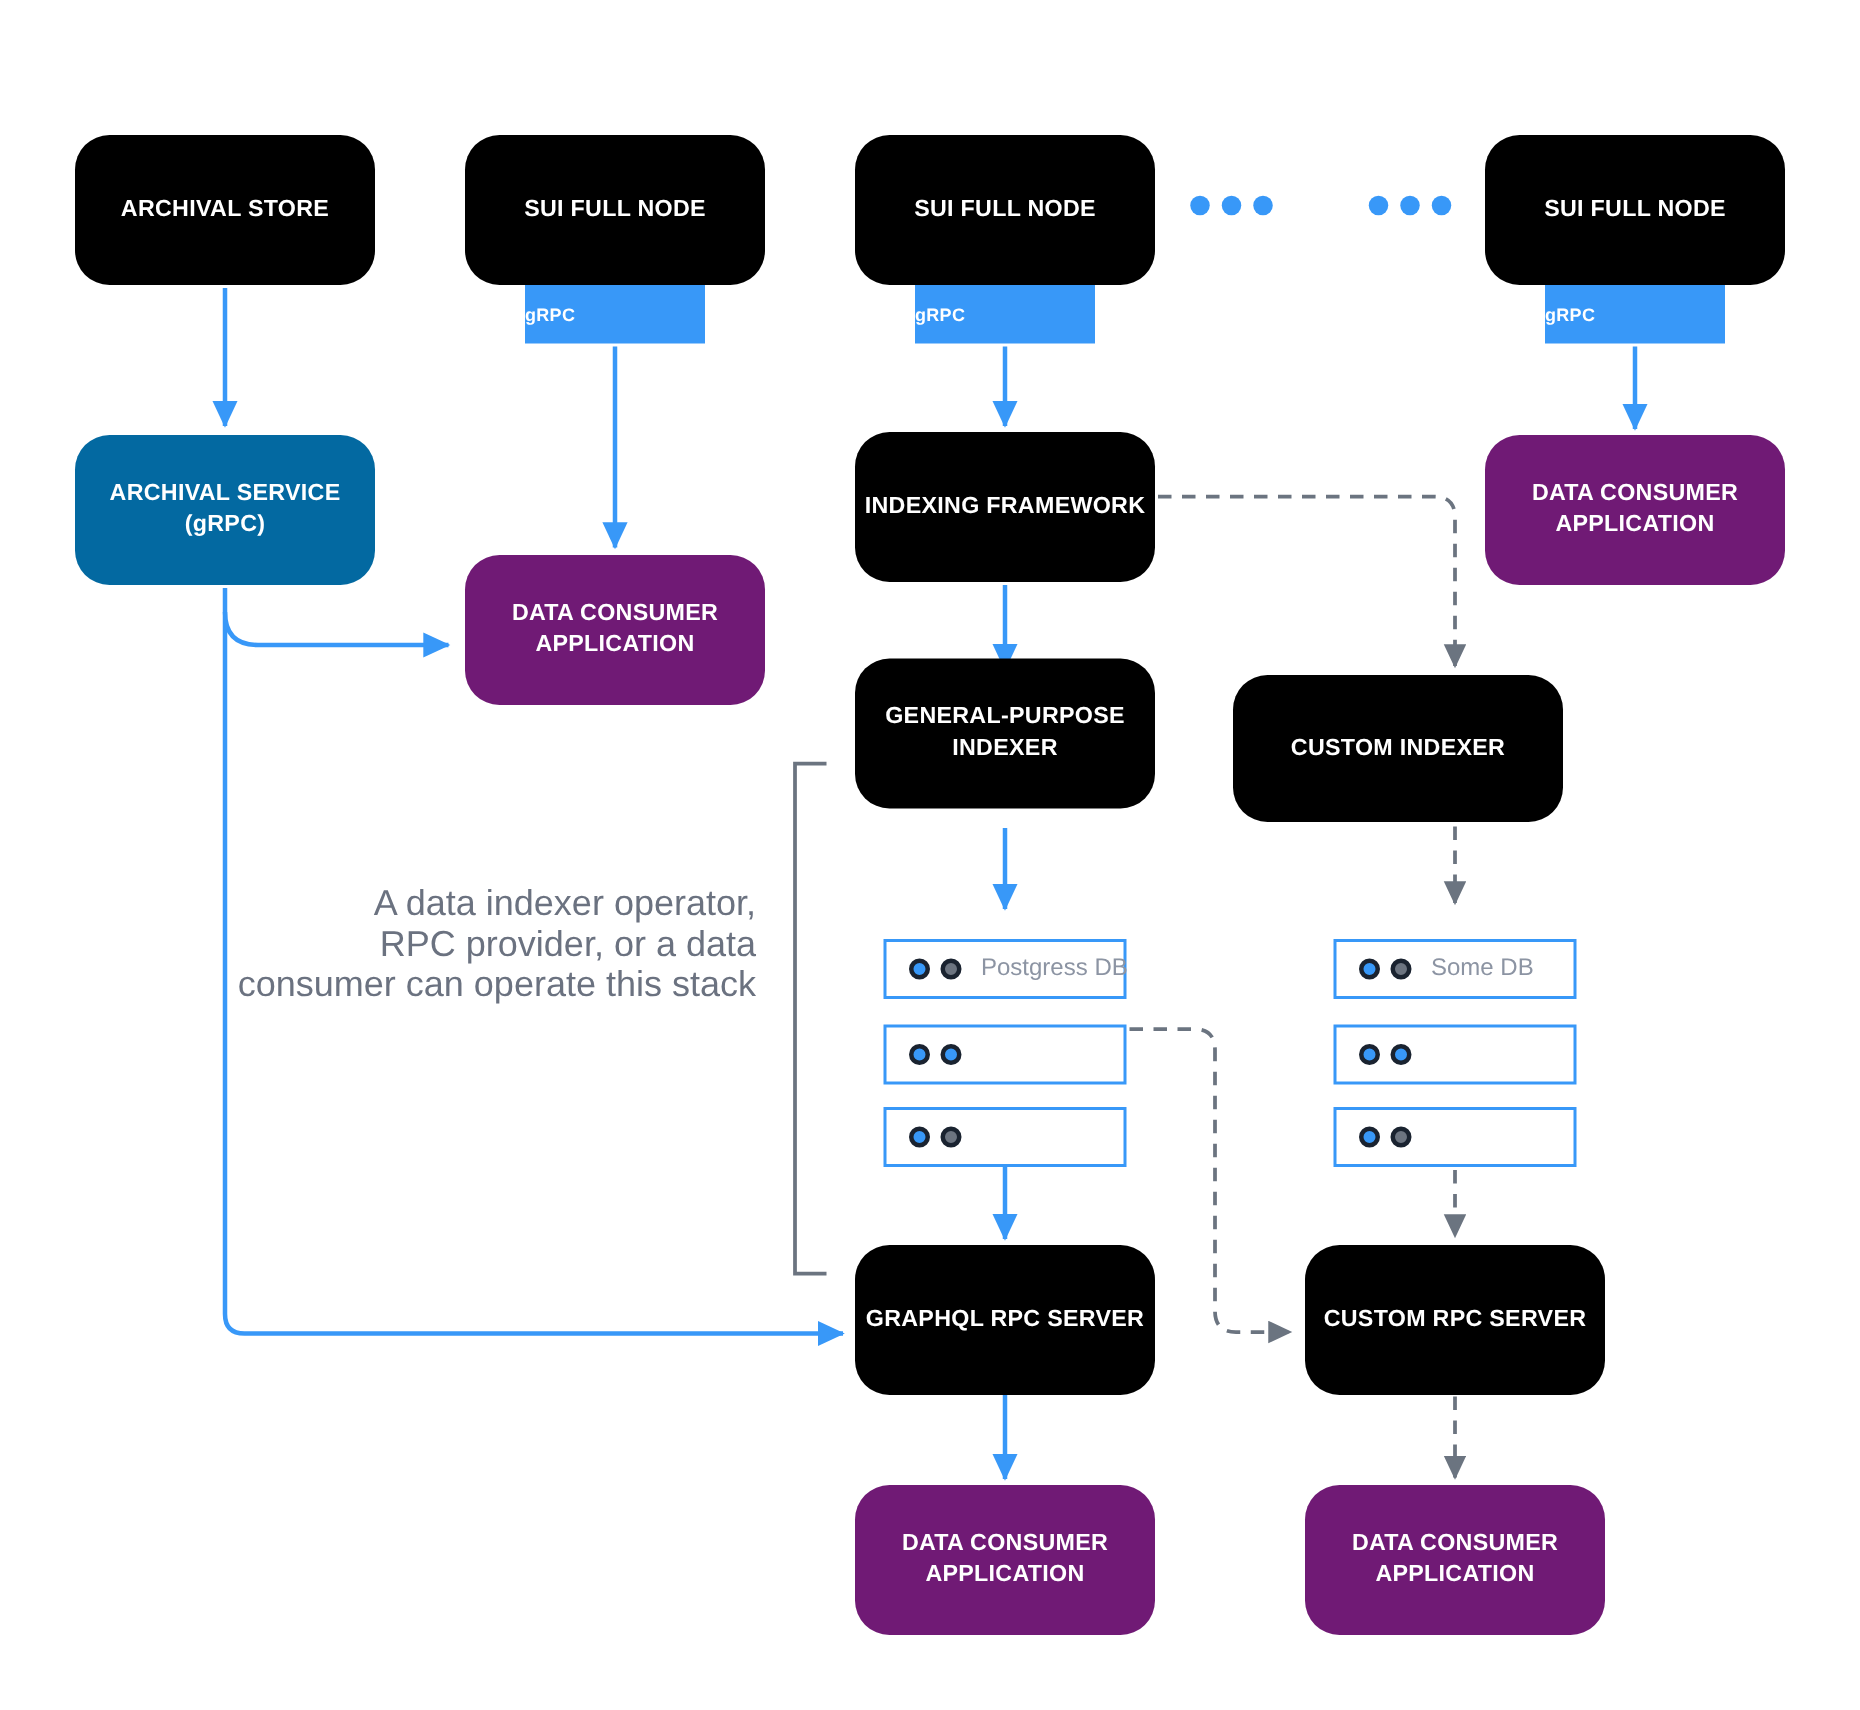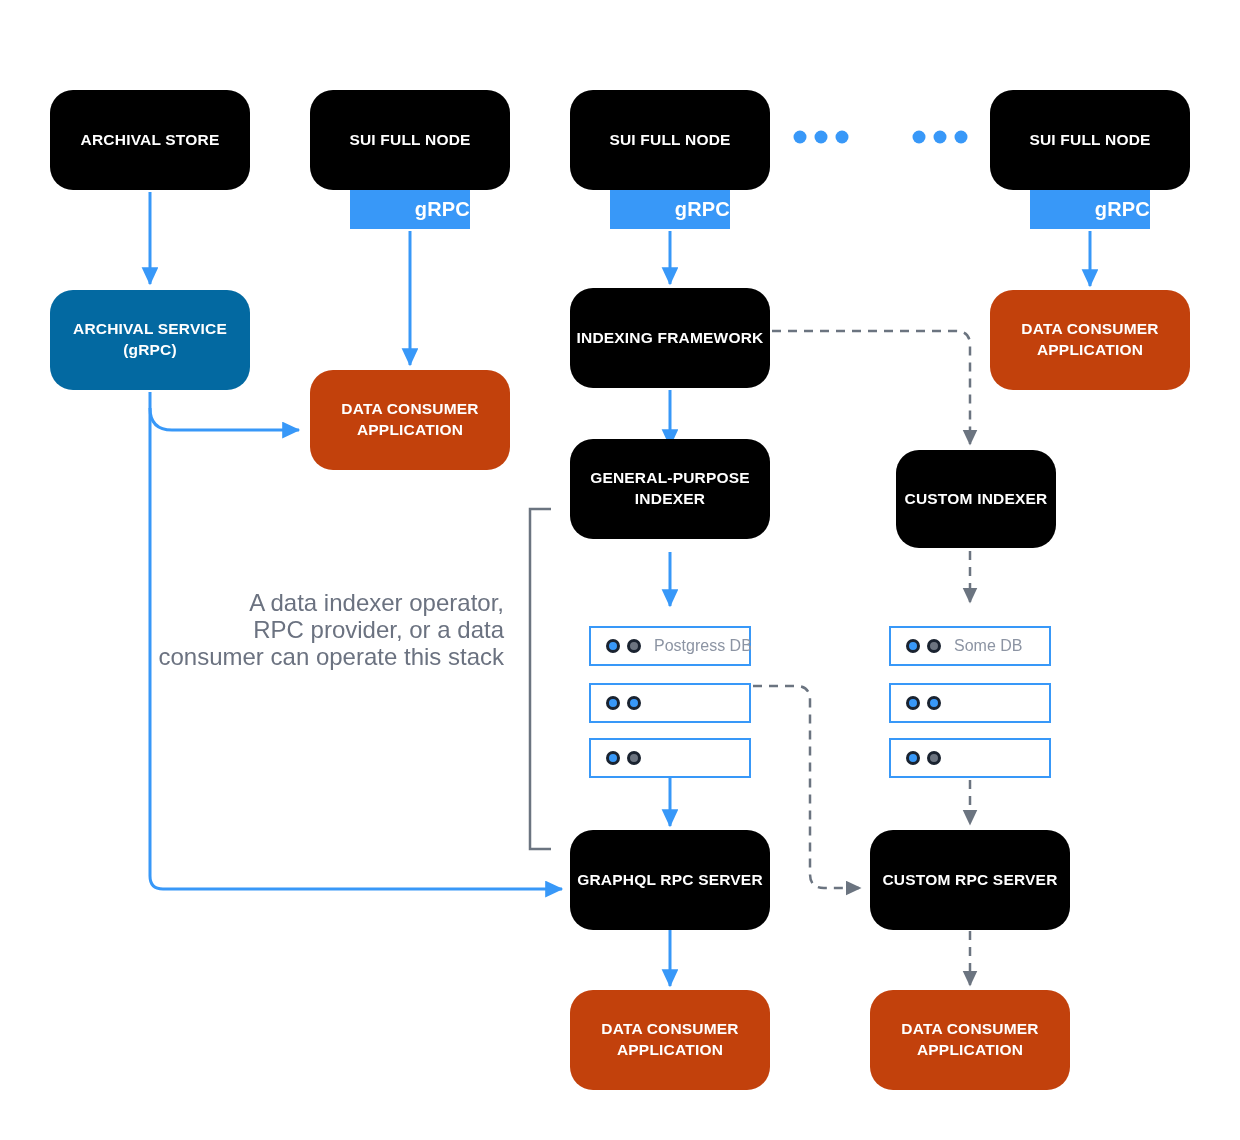--- a/index.html
+++ b/index.html
@@ -8,25 +8,25 @@
     font-family:"Liberation Sans", sans-serif;
   }
   .wires{position:absolute;left:0;top:0;}
   .node{
     position:absolute;display:flex;align-items:center;justify-content:center;
     text-align:center;color:#ffffff;font-size:15.5px;font-weight:600;
     line-height:1.35;letter-spacing:.2px;padding:0 4px;box-sizing:border-box;border-radius:23px;
   }
   .black-box{background:#000000;}
   .blue-box{background:#0369a1;}
-  .gray-box{background:#c2410c;}
+  .gray-box{background:#701a75;}
   .badge{
     position:absolute;width:120px;height:39px;background:#3898F8;color:#ffffff;
-    display:flex;align-items:center;justify-content:flex-end;
-    font-size:20px;font-weight:600;letter-spacing:.2px;
+    display:flex;align-items:center;justify-content:flex-start;
+    font-size:12px;font-weight:600;letter-spacing:.2px;
   }
   .db-row{
     position:absolute;width:162px;height:40px;background:#ffffff;
     border:2px solid #3898F8;box-sizing:border-box;
     display:flex;align-items:center;padding-left:15px;margin-top:16px;
   }
   .dot{
     width:8px;height:8px;border-radius:50%;
     border:3px solid #1A2330;margin-right:7px;flex:0 0 auto;
   }
@@ -120,21 +120,21 @@
   <div class="node black-box" style="left:570px;top:288px;width:200px;height:100px">
     <span>INDEXING FRAMEWORK</span>
   </div>
   <div class="node gray-box" style="left:990px;top:290px;width:200px;height:100px">
     <span>DATA CONSUMER APPLICATION</span>
   </div>
 
   <div class="node black-box" style="left:570px;top:439px;width:200px;height:100px">
     <span>GENERAL-PURPOSE INDEXER</span>
   </div>
-  <div class="node black-box" style="left:896px;top:450px;width:160px;height:98px">
+  <div class="node black-box" style="left:822px;top:450px;width:220px;height:98px">
     <span>CUSTOM INDEXER</span>
   </div>
 
   <div class="db-row" style="left:589px;top:610px">
     <span class="dot" data-color="blue"></span>
     <span class="dot" data-color="gray"></span>
     <span class="db-label">Postgress DB</span>
   </div>
   <div class="db-row" style="left:589px;top:667px">
     <span class="dot" data-color="blue"></span>

